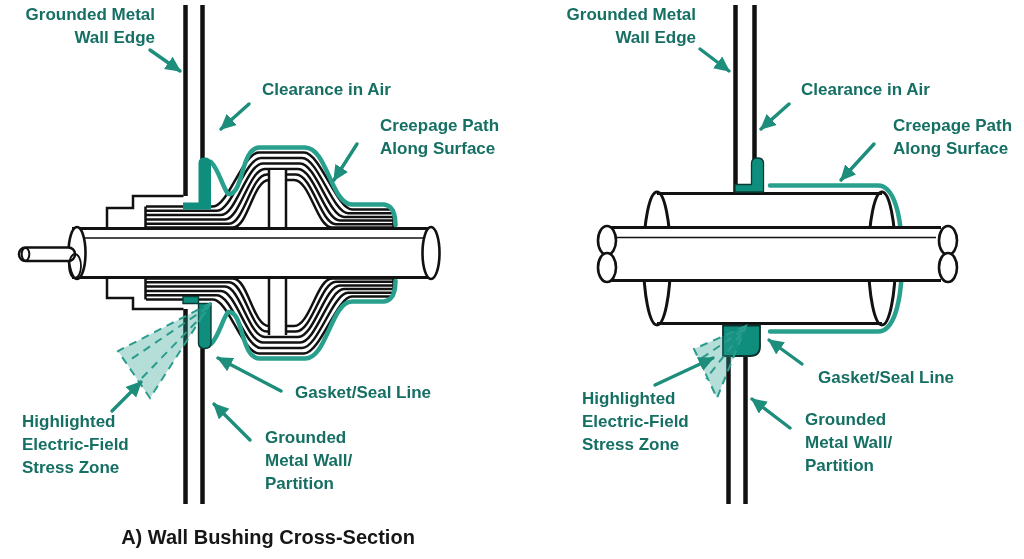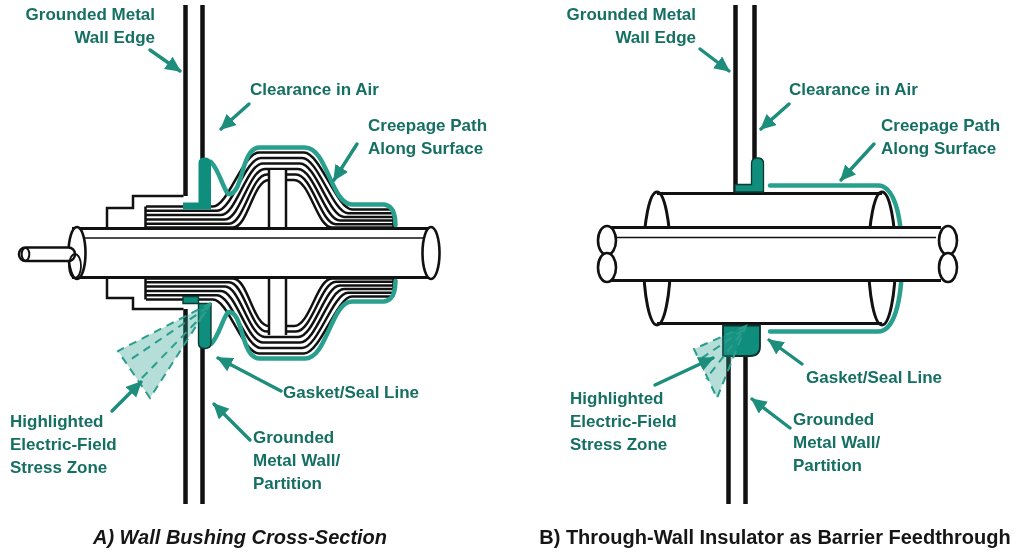--- a/index.html
+++ b/index.html
@@ -1,37 +1,37 @@
 <!DOCTYPE html>
 <html><head>
 <meta charset="utf-8">
 <style>
   html,body{margin:0;padding:0;background:#fff;}
   #stage{position:relative;width:1024px;height:559px;background:#ffffff;overflow:hidden;
          font-family:"Liberation Sans",sans-serif;}
   #art{position:absolute;left:0;top:0;}
-  .lbl{position:absolute;font-weight:700;font-size:17px;line-height:22.5px;color:#156f63;white-space:nowrap;}
+  .lbl{position:absolute;font-weight:700;font-size:17px;line-height:22.5px;color:#156f63;white-space:nowrap;margin-left:12px;}
   .rt{text-align:right;}
   .ct{text-align:left;}
   .cap{position:absolute;font-weight:700;font-size:20px;color:#161616;text-align:center;white-space:nowrap;}
   
   #la-wall{right:869px;top:4px;}
   #la-clear{left:250px;top:79px;}
   #la-creep{left:368px;top:115px;width:140px;}
   #la-gask{left:283px;top:382px;}
   #la-part{left:253px;top:426px;line-height:23px;}
   #la-stress{left:10px;top:410px;width:132px;line-height:23px;}
   
   #lb-wall{right:328px;top:4px;}
   #lb-clear{left:789px;top:79px;}
   #lb-creep{left:881px;top:115px;width:140px;}
   #lb-gask{left:806px;top:367px;}
   #lb-part{left:793px;top:408px;line-height:23px;}
   #lb-stress{left:570px;top:387px;width:130px;line-height:23px;}
-  #cap-a{left:84px;top:526px;width:312px;font-style:italic;}
+  #cap-a{left:112px;top:526px;width:312px;}
   #cap-b{left:530px;top:526px;width:490px;}
 </style>
 </head>
 <body>
 
 <div id="stage">
 
 <svg id="art" width="1024" height="559" viewBox="0 0 1024 559">
   <defs>
     <marker id="ah" markerWidth="5.2" markerHeight="4.6" refX="4.2" refY="2.2" orient="auto" markerUnits="strokeWidth">
@@ -206,15 +206,14 @@
   <div>Metal Wall/</div>
   <div>Partition</div>
 </div>
 <div class="lbl ct" id="lb-stress">
   <div>Highlighted</div>
   <div>Electric-Field</div>
   <div>Stress Zone</div>
 </div>
 
 <div class="cap" id="cap-a">A) Wall Bushing Cross-Section</div>
-<div class="cap" id="cap-b">B) Through-Wall Insulator as Barrier Feedthrough</div>
 
 </div>
 
 </body></html>

